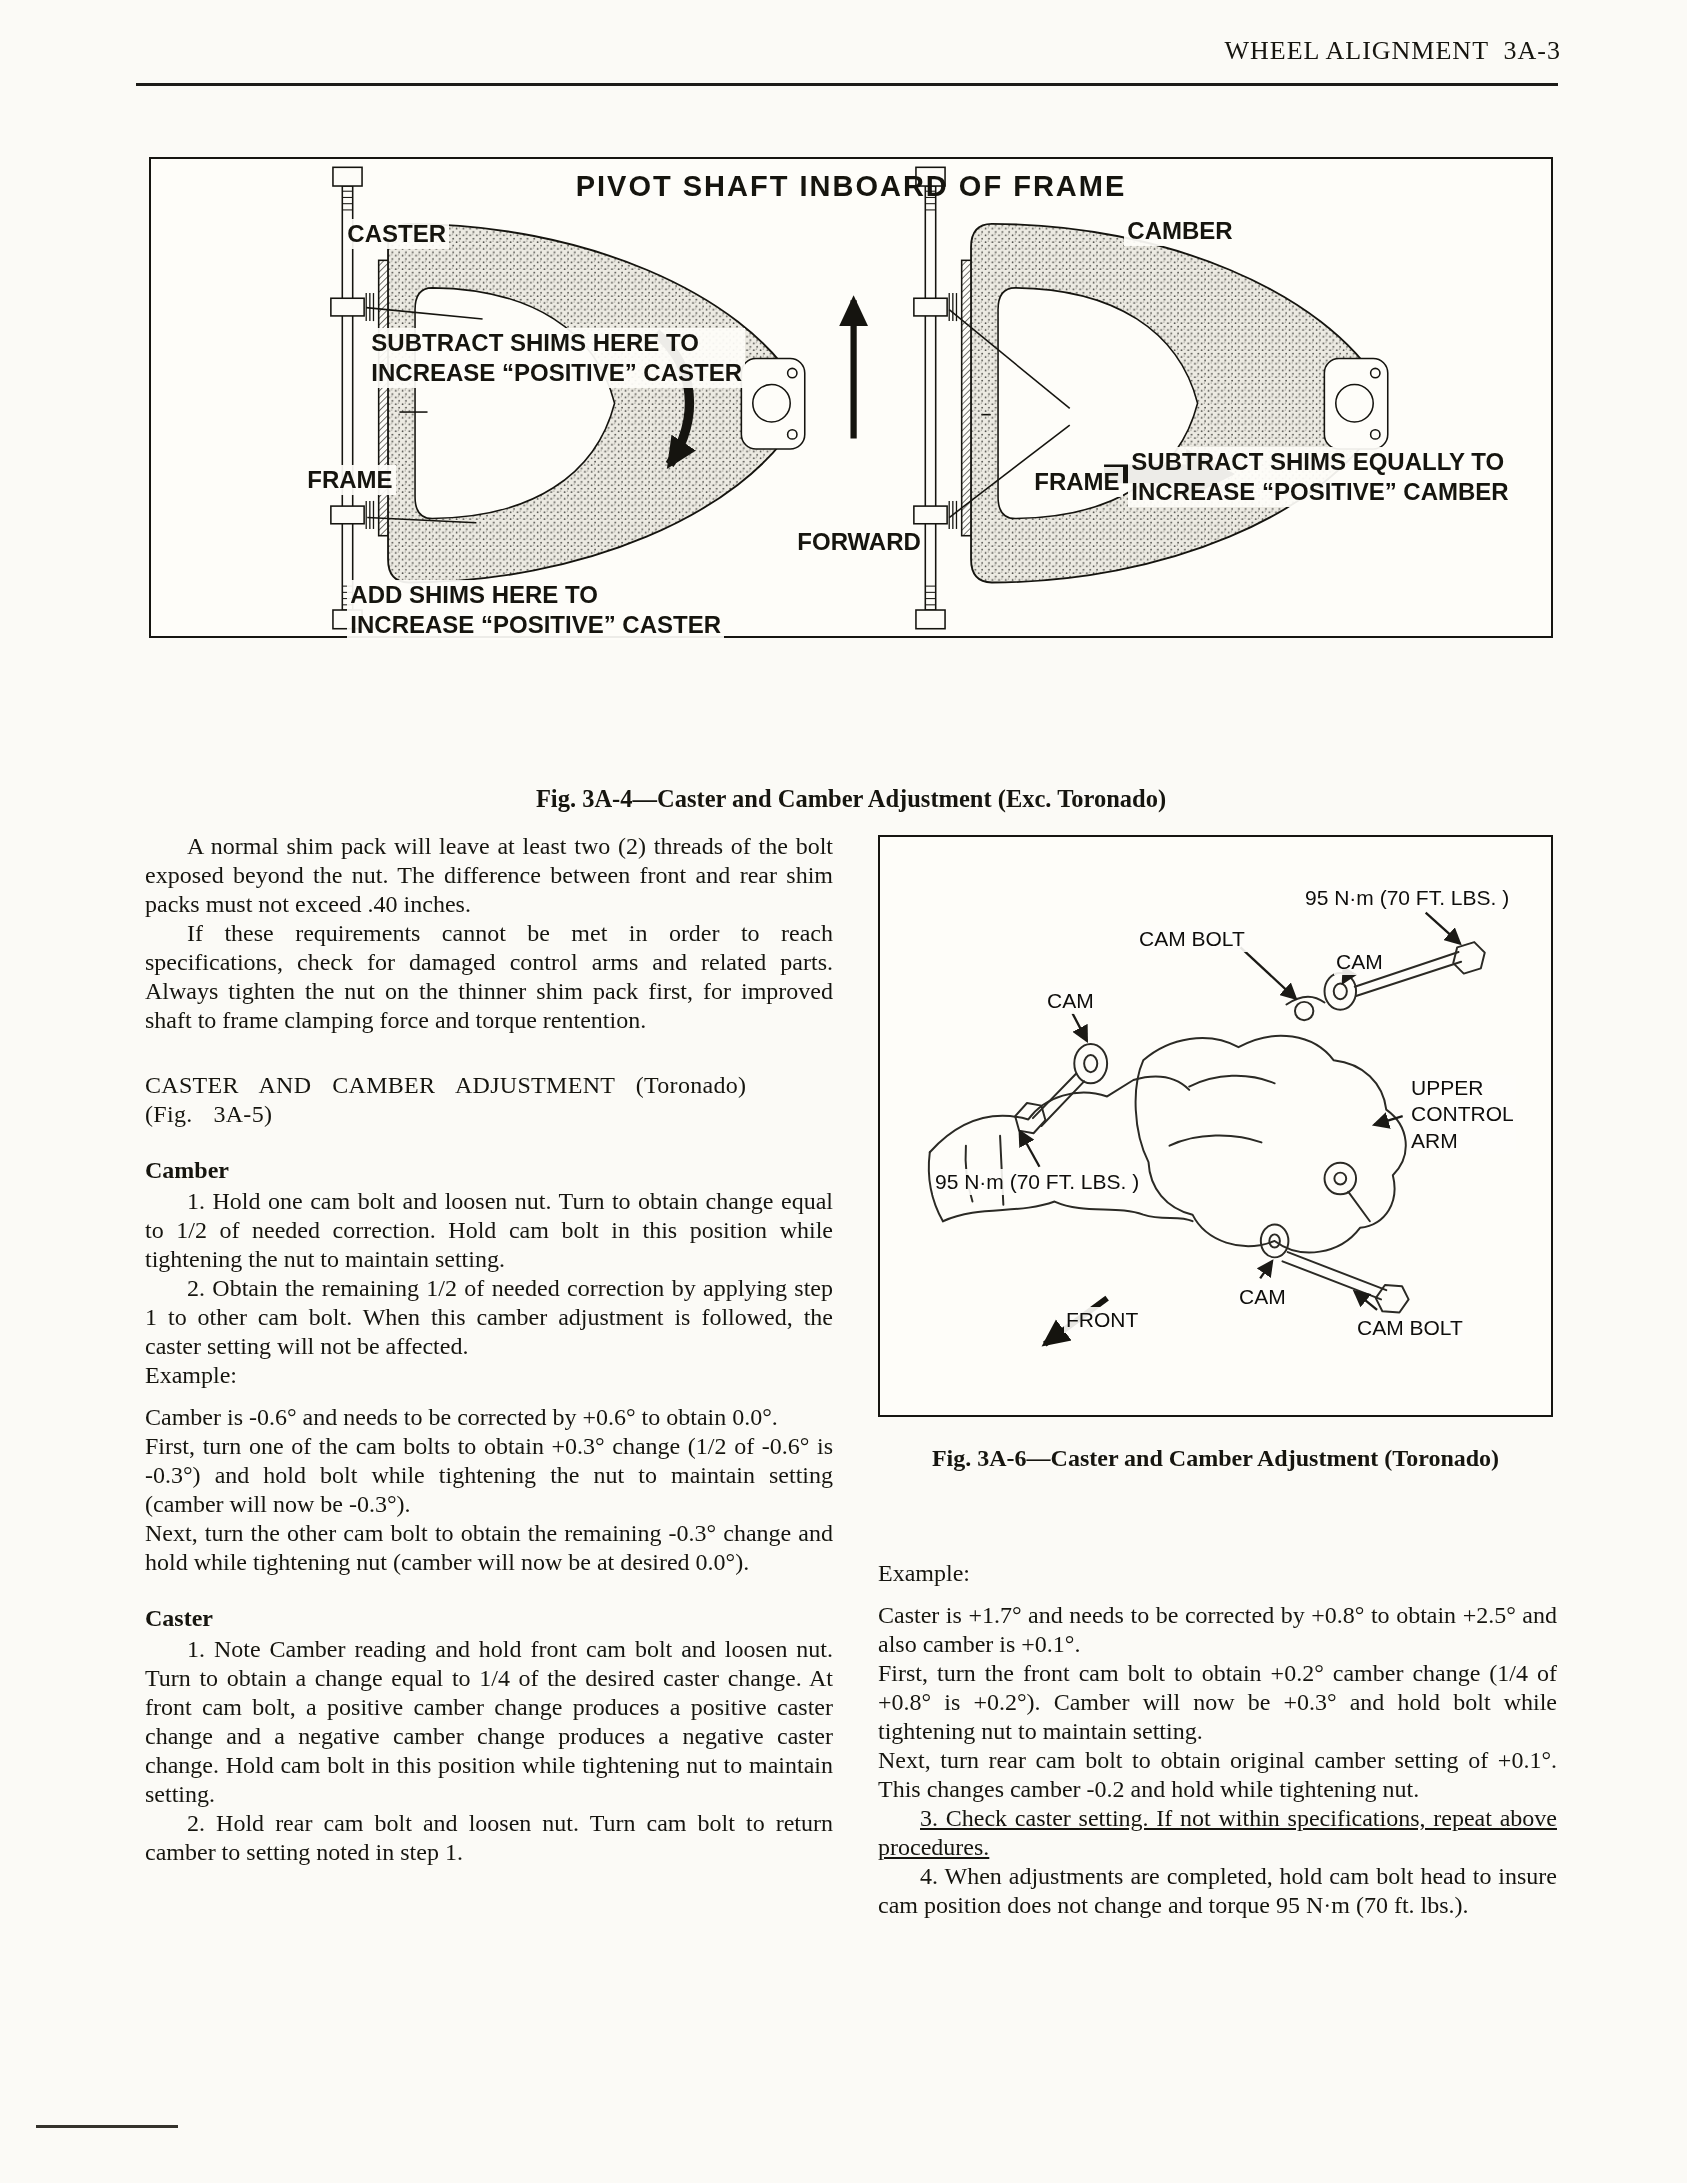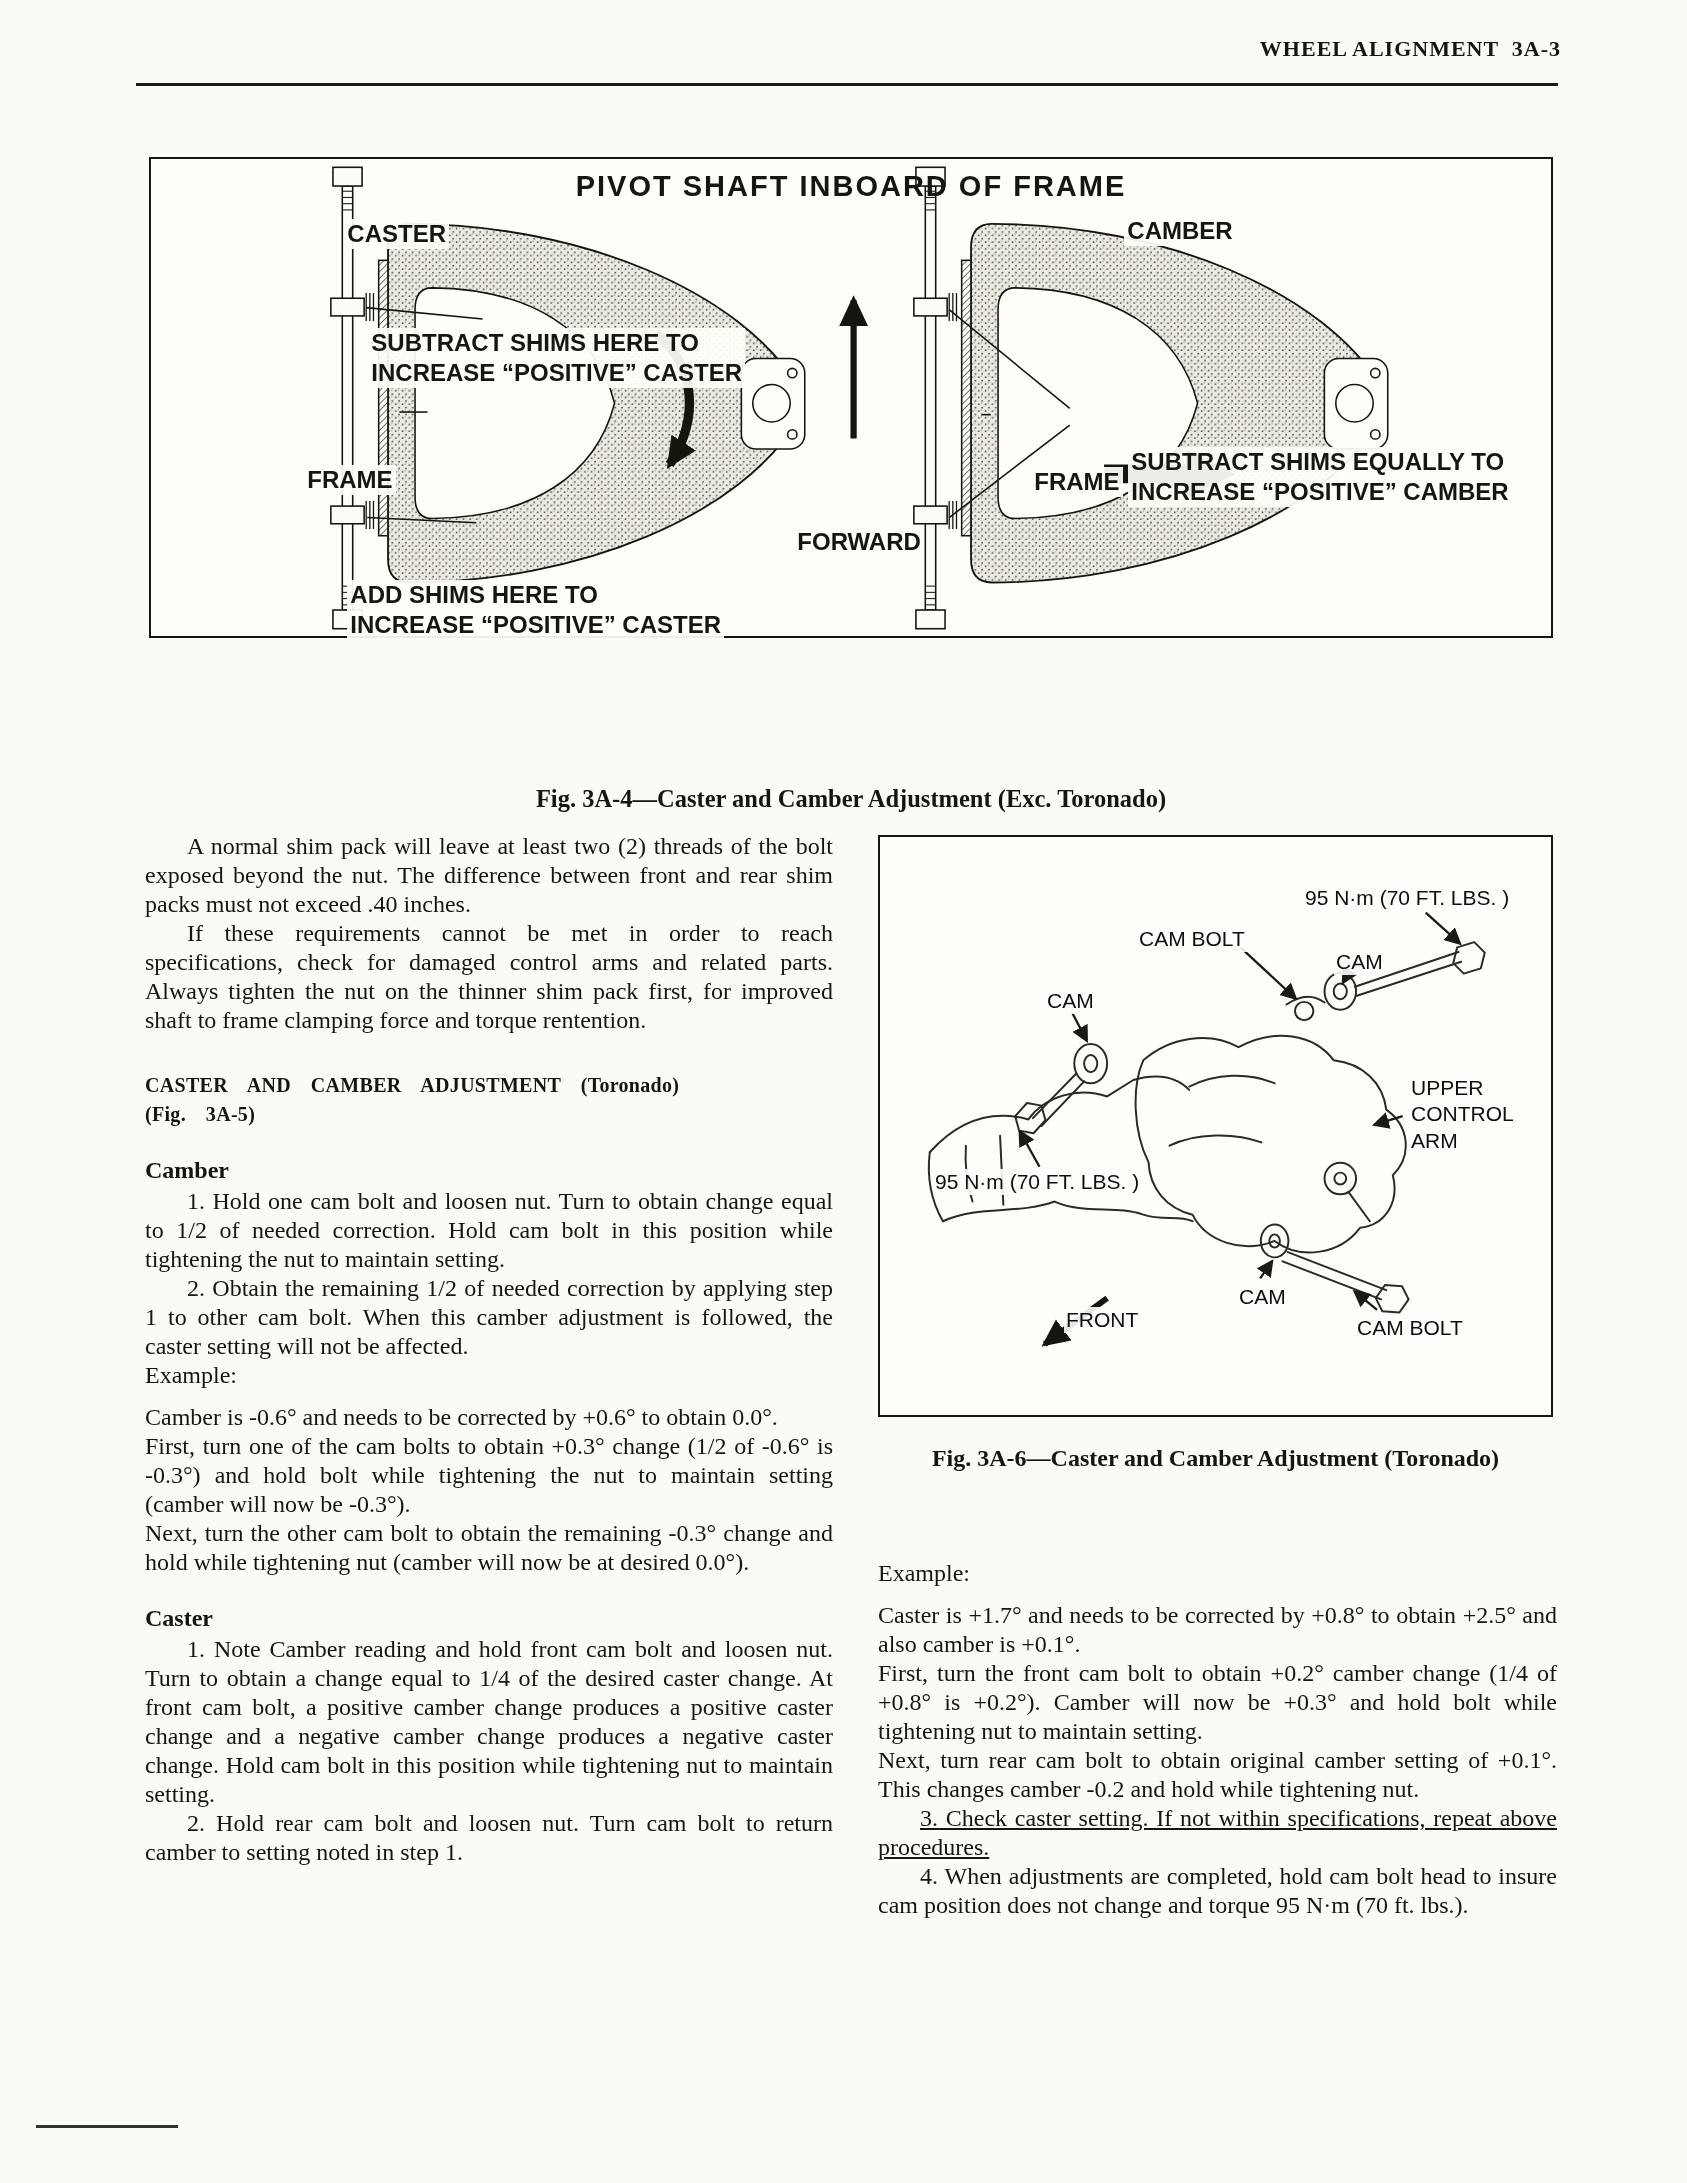--- a/index.html
+++ b/index.html
@@ -7,21 +7,21 @@
   body {
     position:relative;
     background:#fbfaf6;
     color:#16150f;
     font-family:"Liberation Serif", serif;
     overflow:hidden;
   }
   
   .header-title {
     position:absolute; top:36px; right:126px;
-    font-size:22px; font-weight:700; letter-spacing:1px;
+    font-size:26px; font-weight:400; letter-spacing:1px;
     white-space:pre;
   }
   .header-rule {
     position:absolute; top:83px; left:136px; width:1422px; height:2.6px;
     background:#1c1b18;
   }
   
   .fig4 {
     position:absolute; left:149px; top:157px; width:1404px; height:481px;
     border:2.6px solid #161511; background:#fefdf9;text-decoration:underline;
@@ -45,21 +45,21 @@
   
   .col {
     position:absolute; font-size:24px; line-height:29px; text-align:justify;
   }
   .col-left  { left:145px;  top:832px; width:688px; }
   .col-right { left:878px; top:1559px; width:679px; }
   .col p { margin:0; }
   p.body { text-indent:42px; }
   p.mt8 { margin-top:0;text-decoration:underline; }
   .heading {
-    font-size:20px; font-weight:700; margin:36px 0 25px 0;
+    font-size:24px; font-weight:400; margin:36px 0 25px 0;
     white-space:pre-line; word-spacing:14.6px; letter-spacing:0.3px;
   }
   .subhead { font-size:24px; font-weight:700; margin:26.5px 0 2.6px 0; }
   .ex-label { margin:24px 0 0 48px; }
   .ex-label.first { margin-top:0; }
   .ex { margin:24px 0 0 98px; }
   .ex.first { margin-top:13px; }
   
   .fig5 {
     position:absolute; left:878px; top:835px; width:675px; height:582px;

